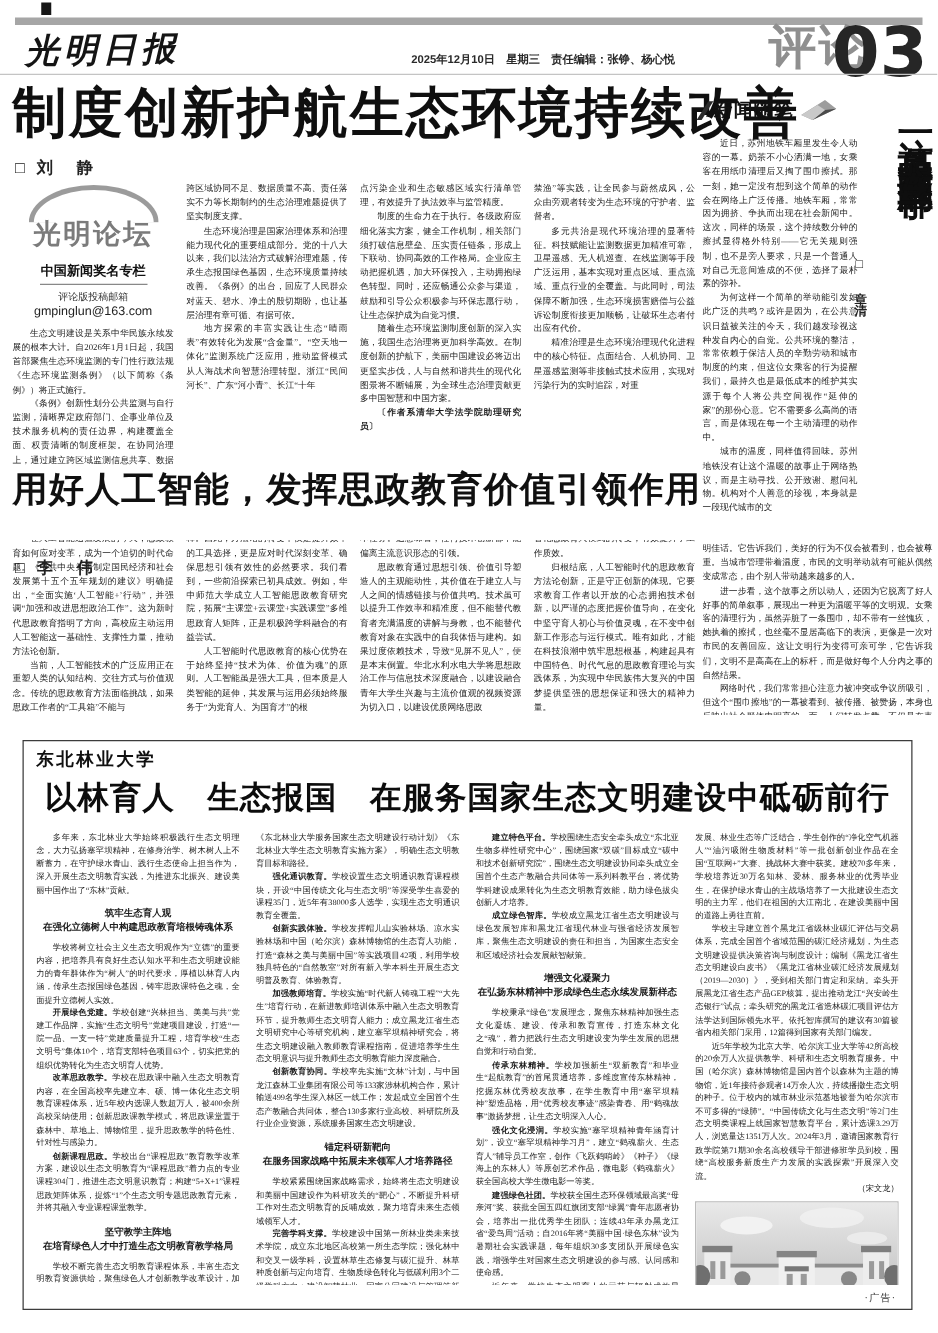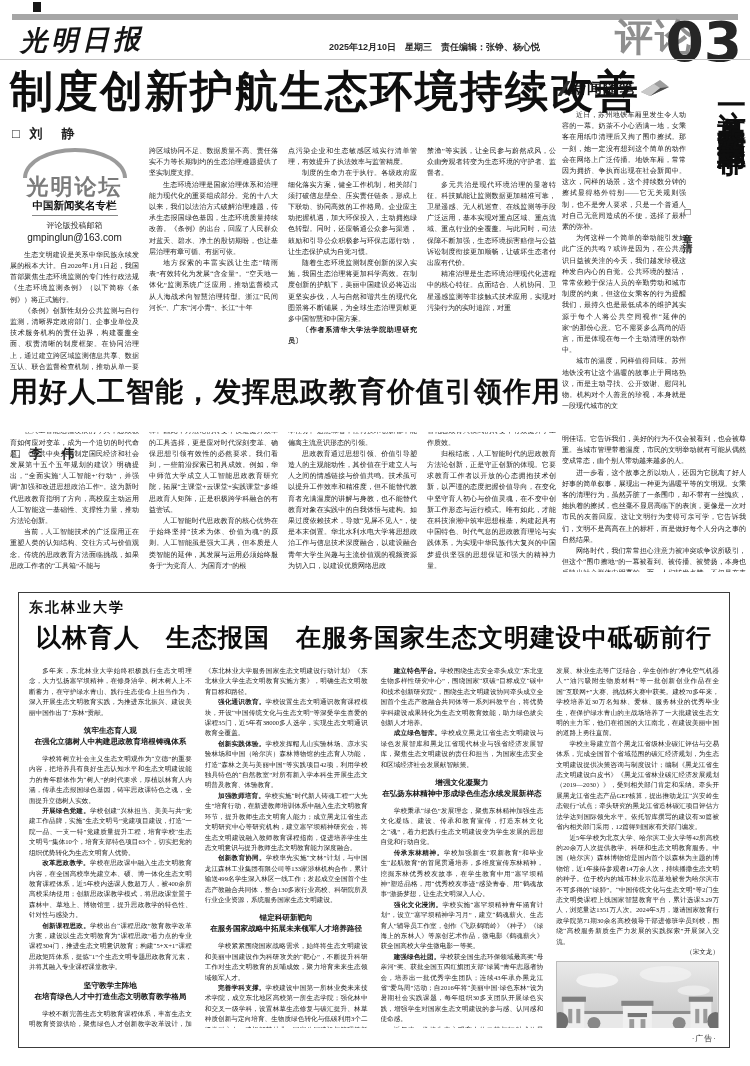--- a/index.html
+++ b/index.html
@@ -41,21 +41,21 @@
   .article1 h1{margin:0;font-size:43px;line-height:47px;font-weight:900;letter-spacing:2px;color:#0f0f0f;
     font-family:"Liberation Sans","DejaVu Sans",sans-serif;white-space:nowrap;}
   .article1 .byline{position:absolute;top:57px;left:2px;}
   .article1 .cols{position:absolute;top:78px;left:0;right:0;height:226px;}
 
   .forum-box{text-align:center;margin-bottom:7px;}
   .forum-arc{width:96px;height:26px;margin:2px auto 3px;border:4px solid #9b9b9b;border-bottom:none;
     border-radius:50% 50% 0 0 / 100% 100% 0 0;}
   .forum-title{font-size:22px;font-weight:900;letter-spacing:2px;color:#7b7b7b;
     font-family:"Liberation Sans","DejaVu Sans",sans-serif;}
-  .forum-sub{font-size:10.5px;font-weight:900;color:#111;margin-top:8px;
+  .forum-sub{font-size:10.5px;font-weight:900;color:#111;margin-top:20px;
     font-family:"Liberation Sans","DejaVu Sans",sans-serif;}
   .forum-div{width:86px;height:1px;background:#888;margin:4px auto;}
   .forum-mail-label{font-size:8px;color:#333;}
   .forum-mail{font-size:10px;color:#222;font-family:"Liberation Sans","DejaVu Sans",sans-serif;}
 
   
   .article2{position:absolute;top:376px;left:10px;width:546px;height:196px;}
   .article2 h2{margin:0;font-size:28px;line-height:31px;font-weight:900;letter-spacing:1px;color:#101010;
     font-family:"Liberation Sans","DejaVu Sans",sans-serif;white-space:nowrap;}
   .article2 .byline{position:absolute;top:37px;left:2px;margin-top:32px;}

